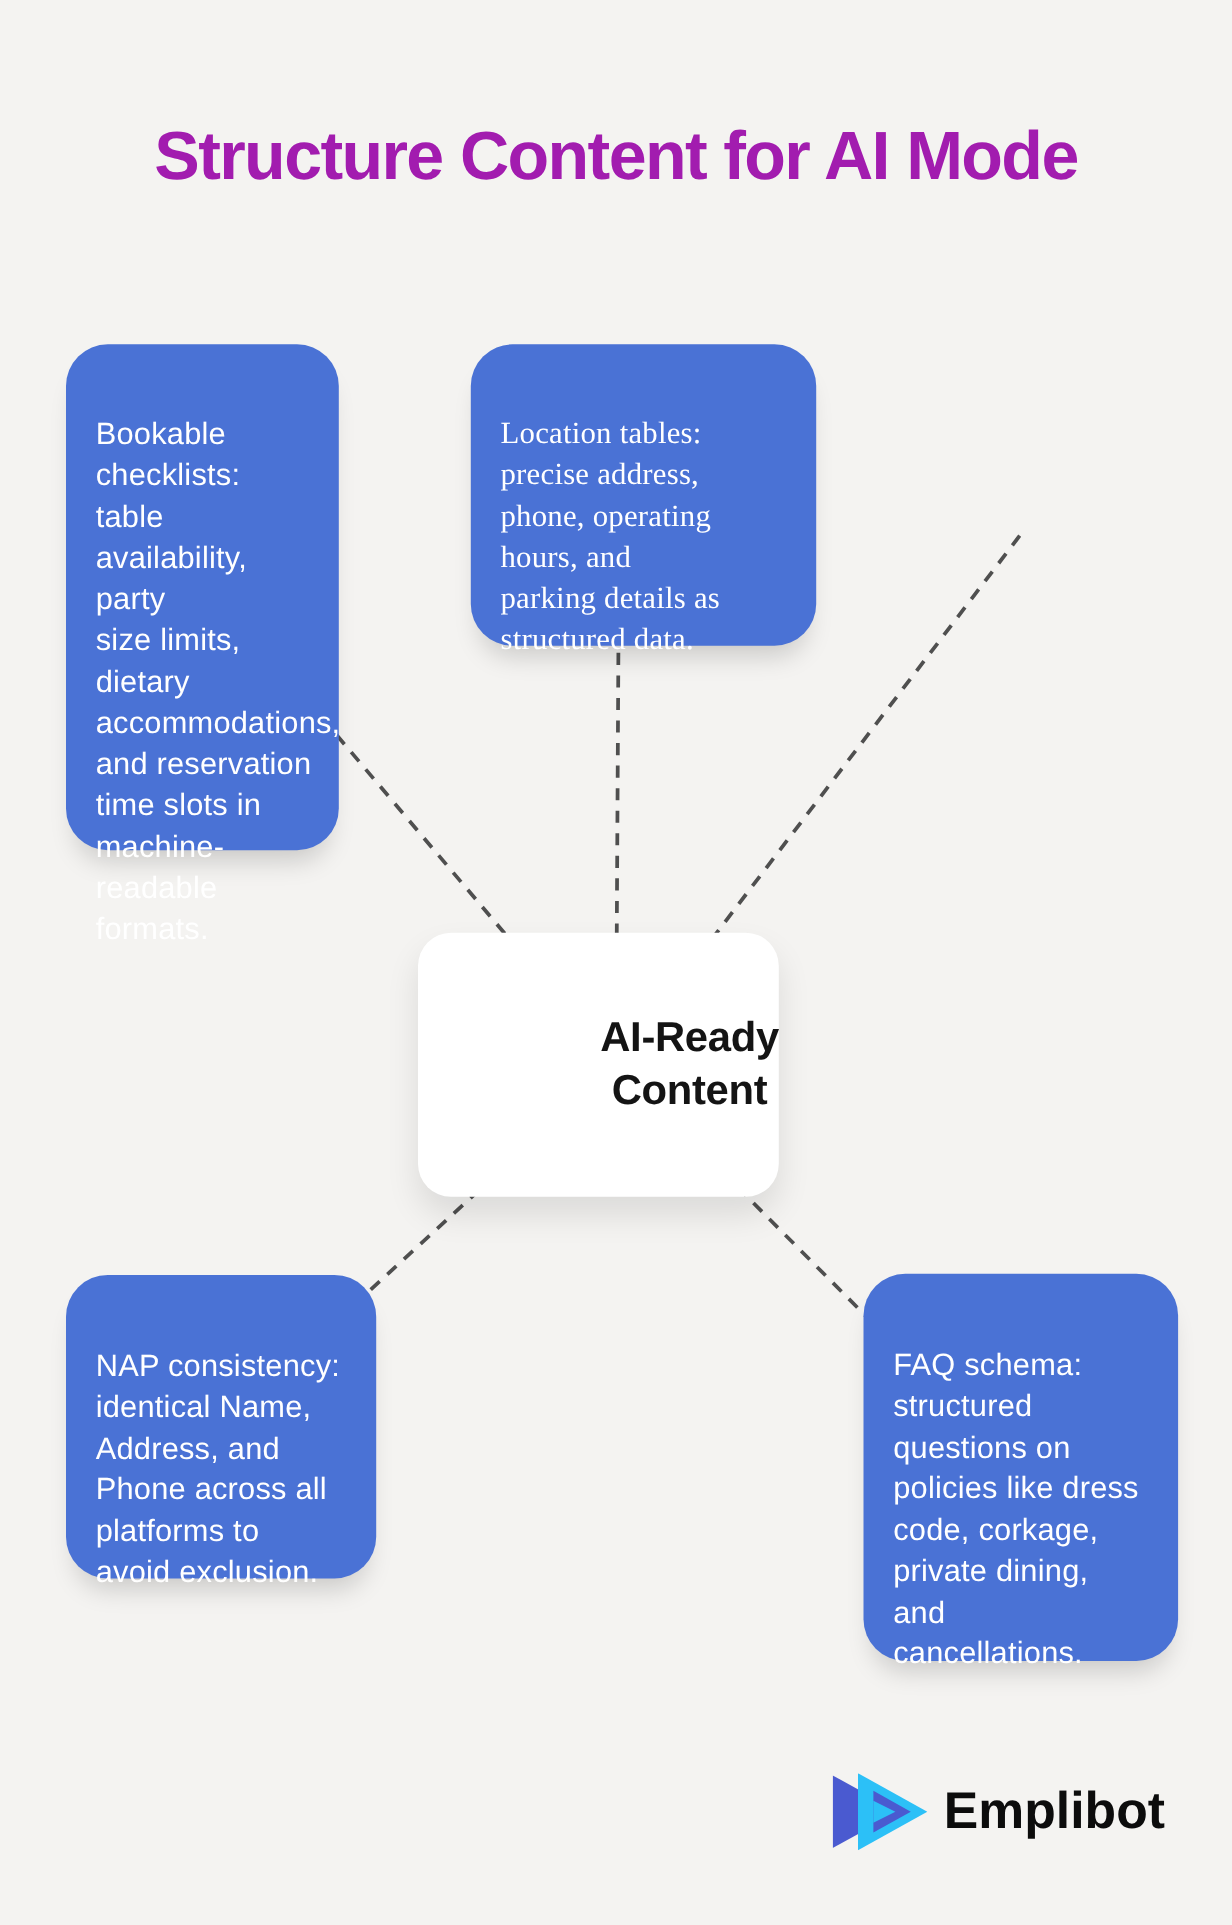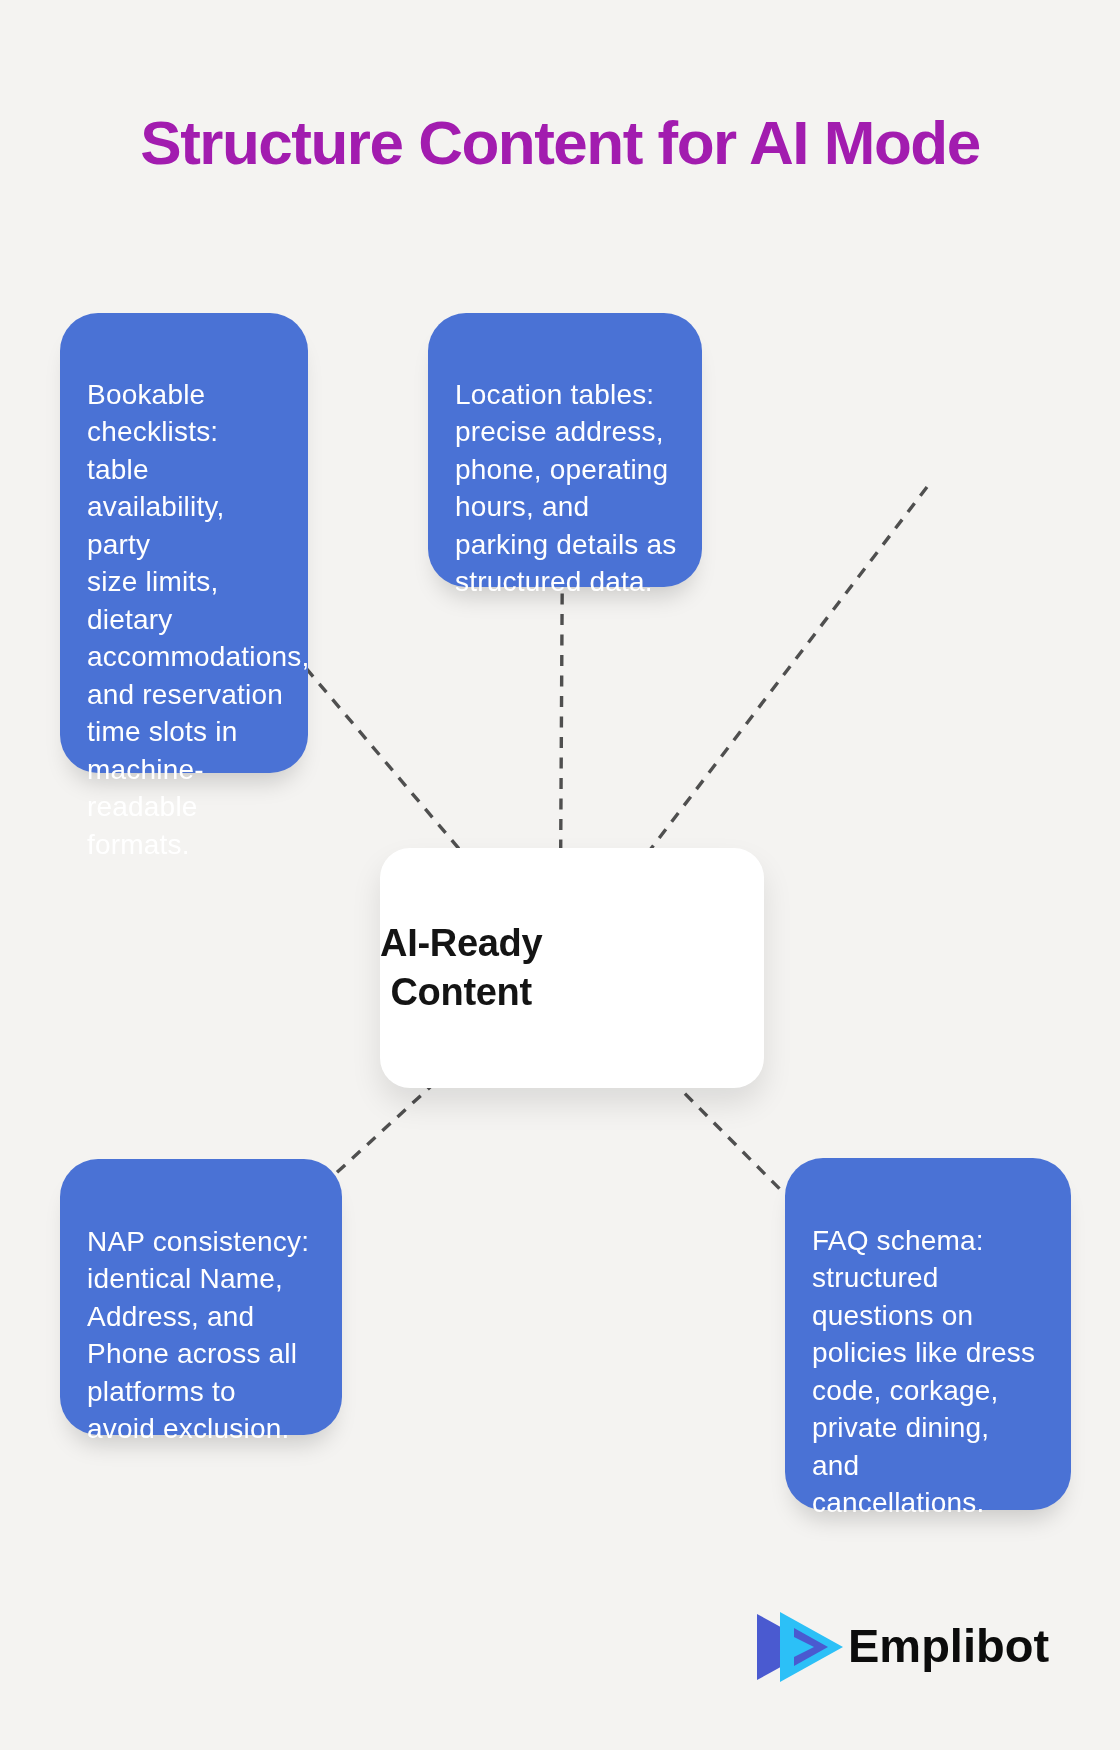--- a/index.html
+++ b/index.html
@@ -36,51 +36,51 @@
     background:#4a72d5;
     border-radius:38px;
     color:#ffffff;
     font-size:28px;
     line-height:37.5px;
     letter-spacing:0.2px;
     white-space:pre-line;
     box-shadow:0 18px 24px -10px rgba(0,0,0,0.18);
   }
   .node-bookable {left:60px;  top:313px;  width:248px; height:460px; padding:25px 22px 0 27px;}
-  .node-location {left:428px; top:313px;  width:274px; height:274px; padding:25px 20px 0 27px;}
+  .node-location {left:428px; top:313px;  width:314px; height:274px; padding:25px 20px 0 27px;font-family:Liberation Serif, serif;}
   .node-menu     {left:787px; top:310px;  width:280px; height:353px; padding:27px 20px 0 27px;}
   .node-nap      {left:60px;  top:1159px; width:282px; height:276px; padding:26px 22px 0 27px;}
   .node-faq      {left:785px; top:1158px; width:286px; height:352px; padding:26px 20px 0 27px;}
   .center-node{
     position:absolute;
     left:380px;top:848px;
-    width:384px;height:240px;
+    width:328px;height:240px;
     box-sizing:border-box;
     background:#ffffff;
     border-radius:30px;
     box-shadow:0 16px 30px rgba(0,0,0,0.10);
     display:flex;
     align-items:center;
-    justify-content:flex-start;
+    justify-content:flex-end;
   }
   .center-label{
     font-size:38px;
     font-weight:700;
     line-height:49px;
     color:#141414;
     text-align:center;
     white-space:pre-line;
     letter-spacing:-0.3px;
   }
   .logo{
     position:absolute;
     left:757px;top:1612px;
     display:flex;
     align-items:center;
-    gap:5px;
+    gap:15px;
   }
   .logo-icon{display:block;}
   .logo-wordmark{
     font-size:47px;
     font-weight:700;
     color:#0c0c0c;
     letter-spacing:0px;
     line-height:1;
     padding-bottom:4px;
   }

